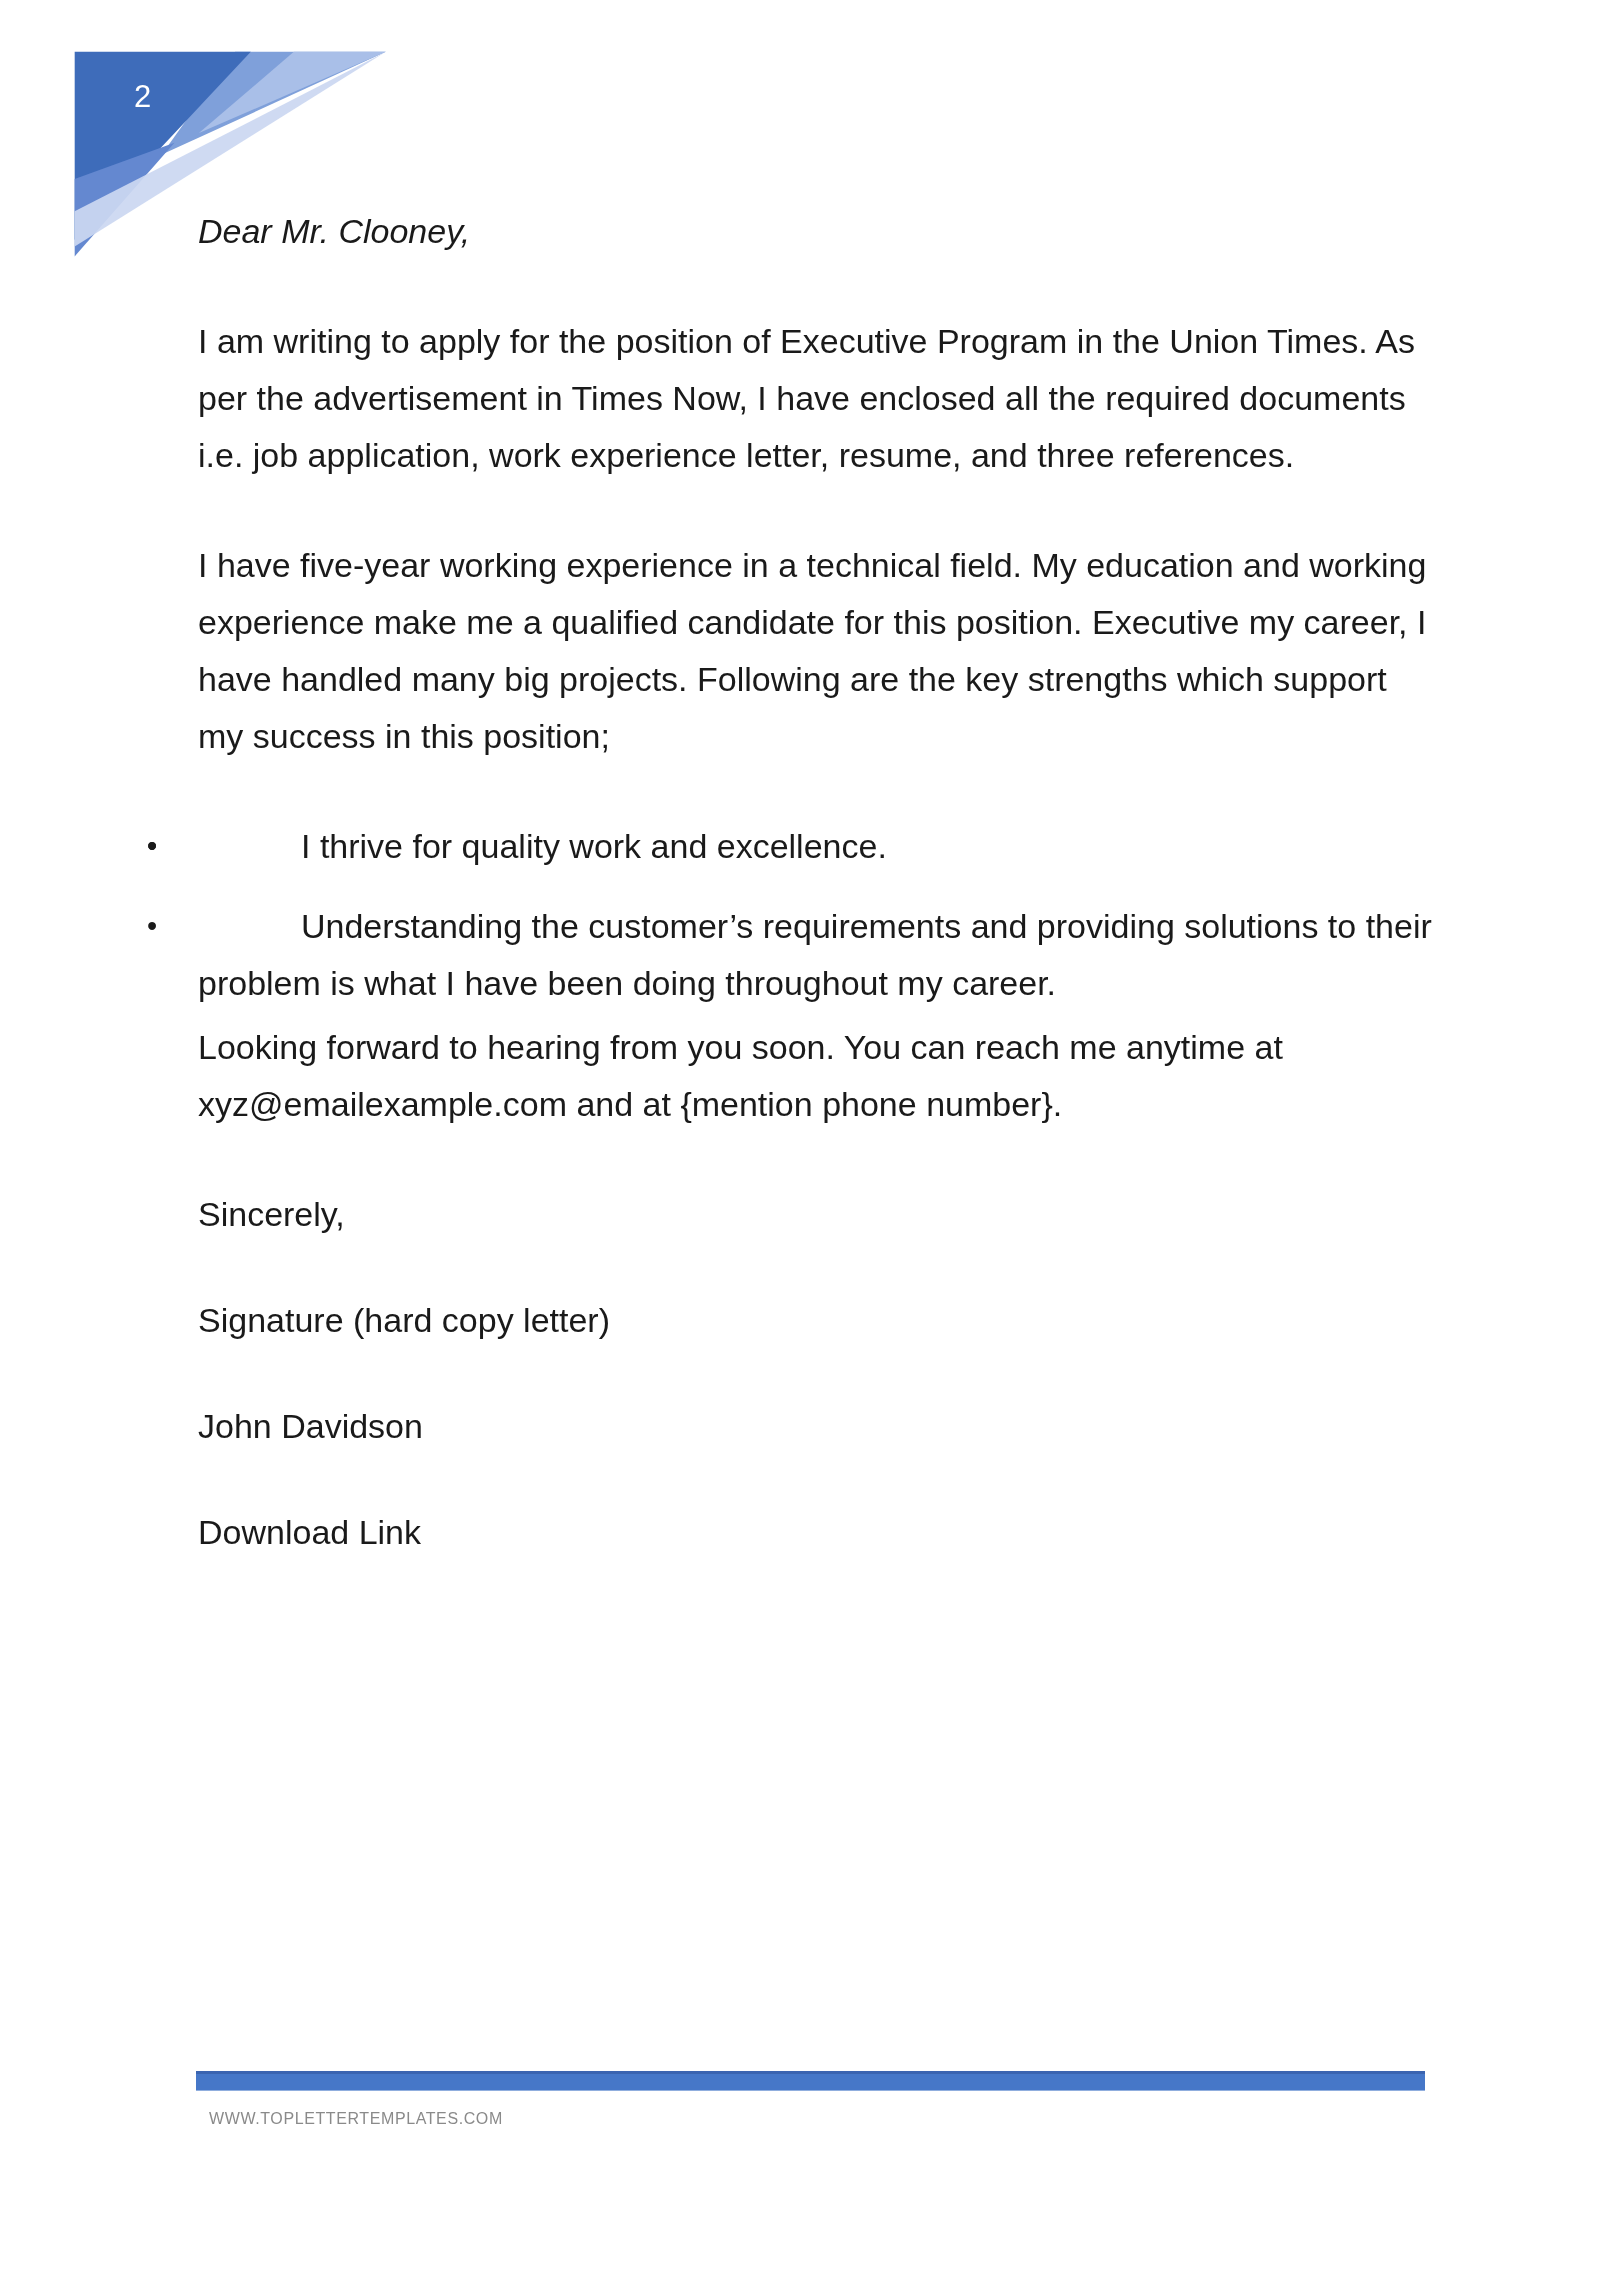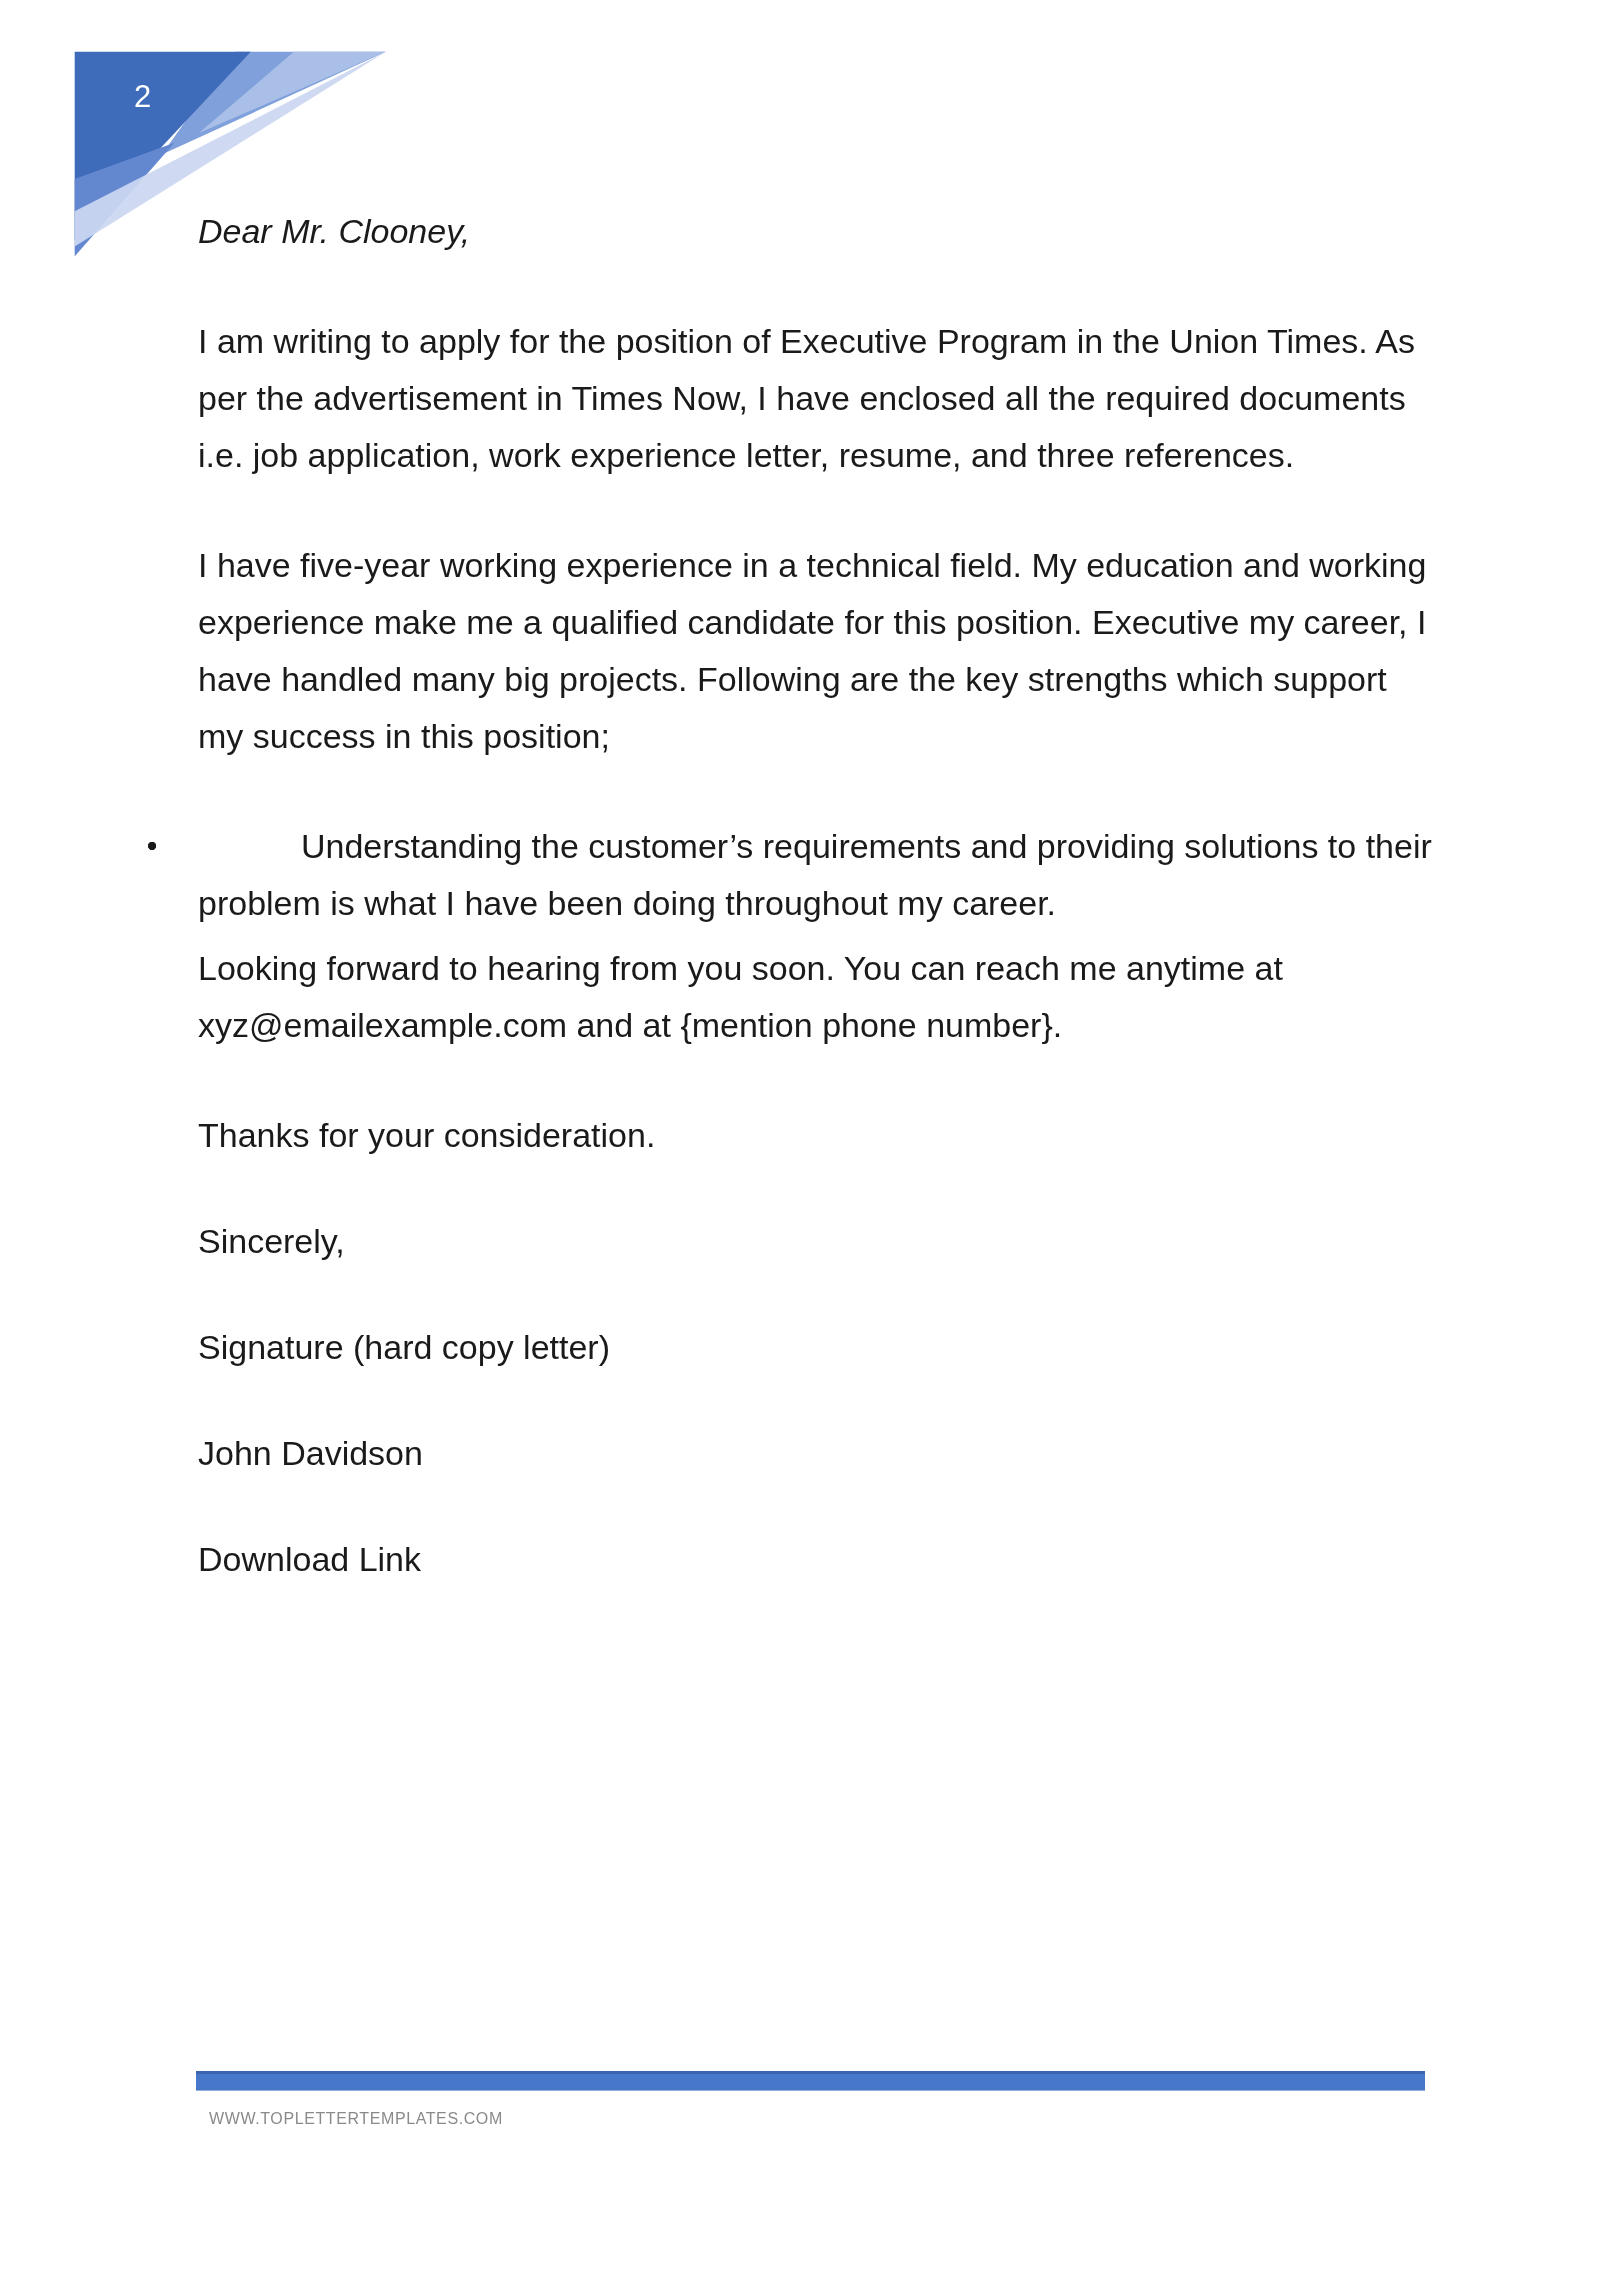--- a/index.html
+++ b/index.html
@@ -112,31 +112,31 @@
     <p>I am writing to apply for the position of Executive Program in the Union Times. As per the advertisement in Times Now, I have enclosed all the required documents i.e. job application, work experience letter, resume, and three references.</p>
 
     <p>I have five-year working experience in a technical field. My education and working experience make me a qualified candidate for this position. Executive my career, I have handled many big projects. Following are the key strengths which support my success in this position;</p>
 
     <ul class="bullets">
       <li>
         <span class="bullet-marker">•</span>
       </li>
       <li>
         <span class="bullet-marker">•</span>
+        <span>I thrive for quality work and excellence.</span>
       </li>
       <li>
         <span class="bullet-marker">•</span>
         <span>Understanding the customer’s requirements and providing solutions to their problem is what I have been doing throughout my career.</span>
       </li>
     </ul>
 
 
     <p>Looking forward to hearing from you soon. You can reach me anytime at xyz@emailexample.com and at {mention phone number}.</p>
 
-    <p class="signoff">Thanks for your consideration.</p>
 
     <p class="signoff">Sincerely,</p>
 
     <p class="signoff">Signature (hard copy letter)</p>
 
     <p class="signoff">John Davidson</p>
 
     <p class="signoff">Download Link</p>
 
   </div>

